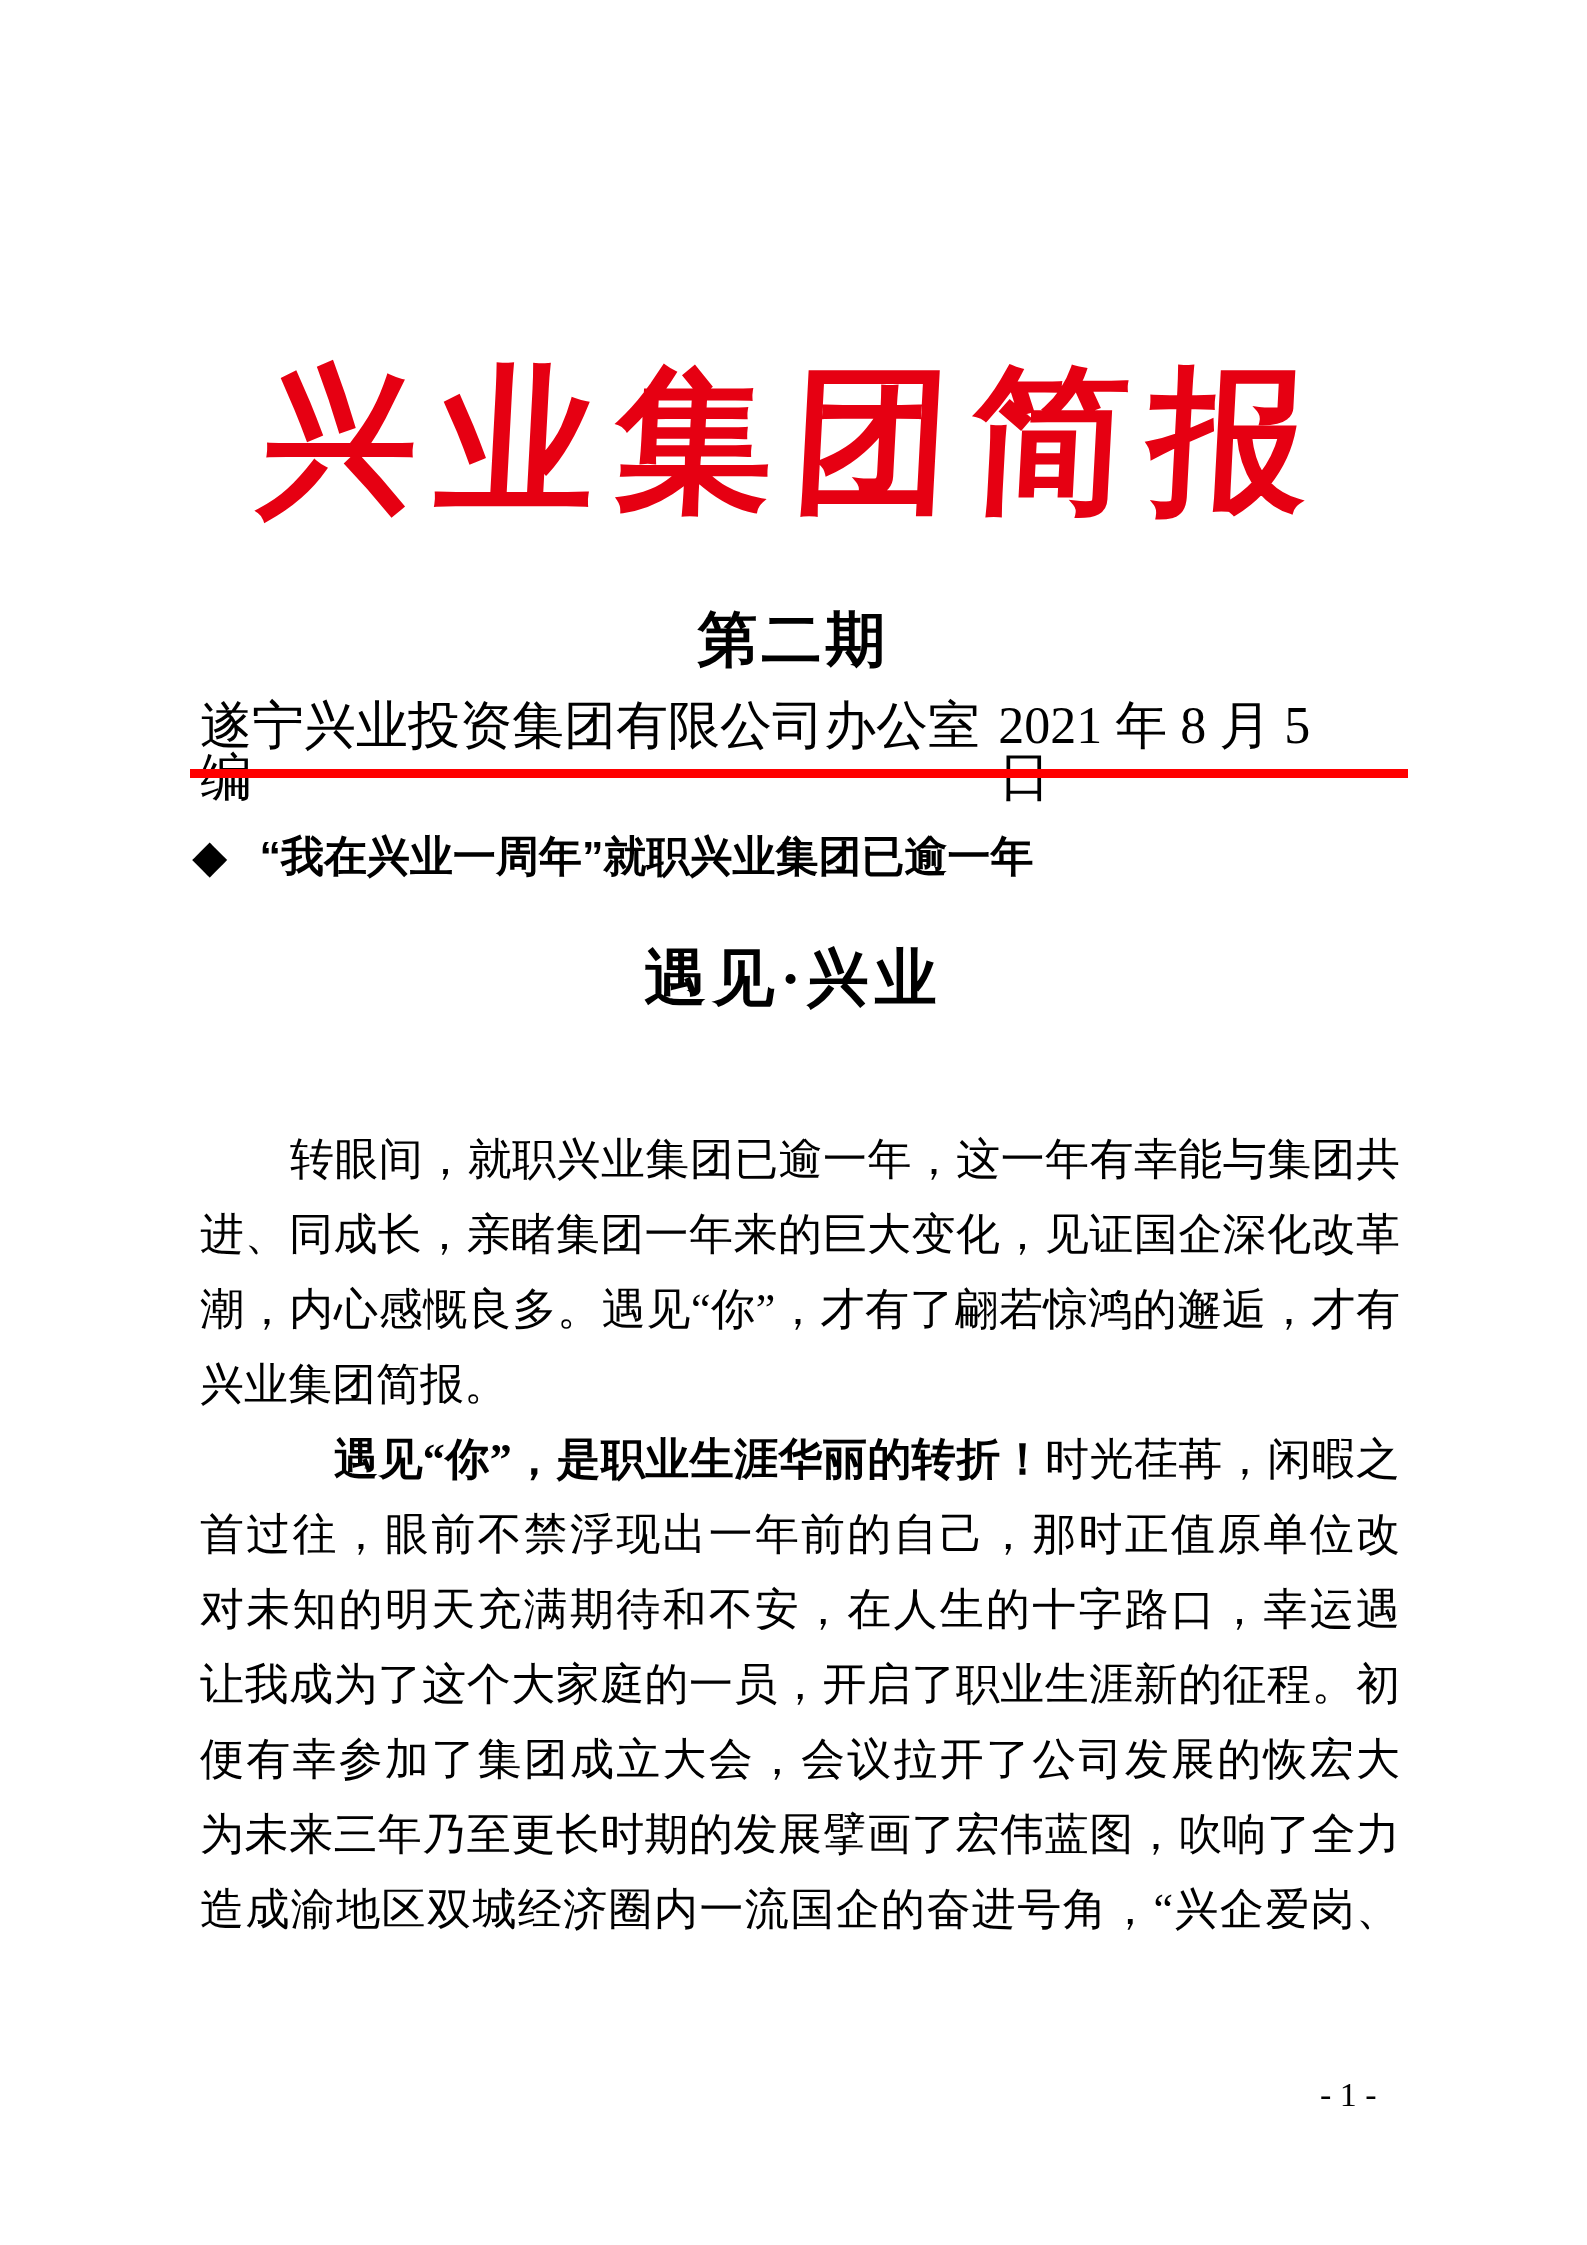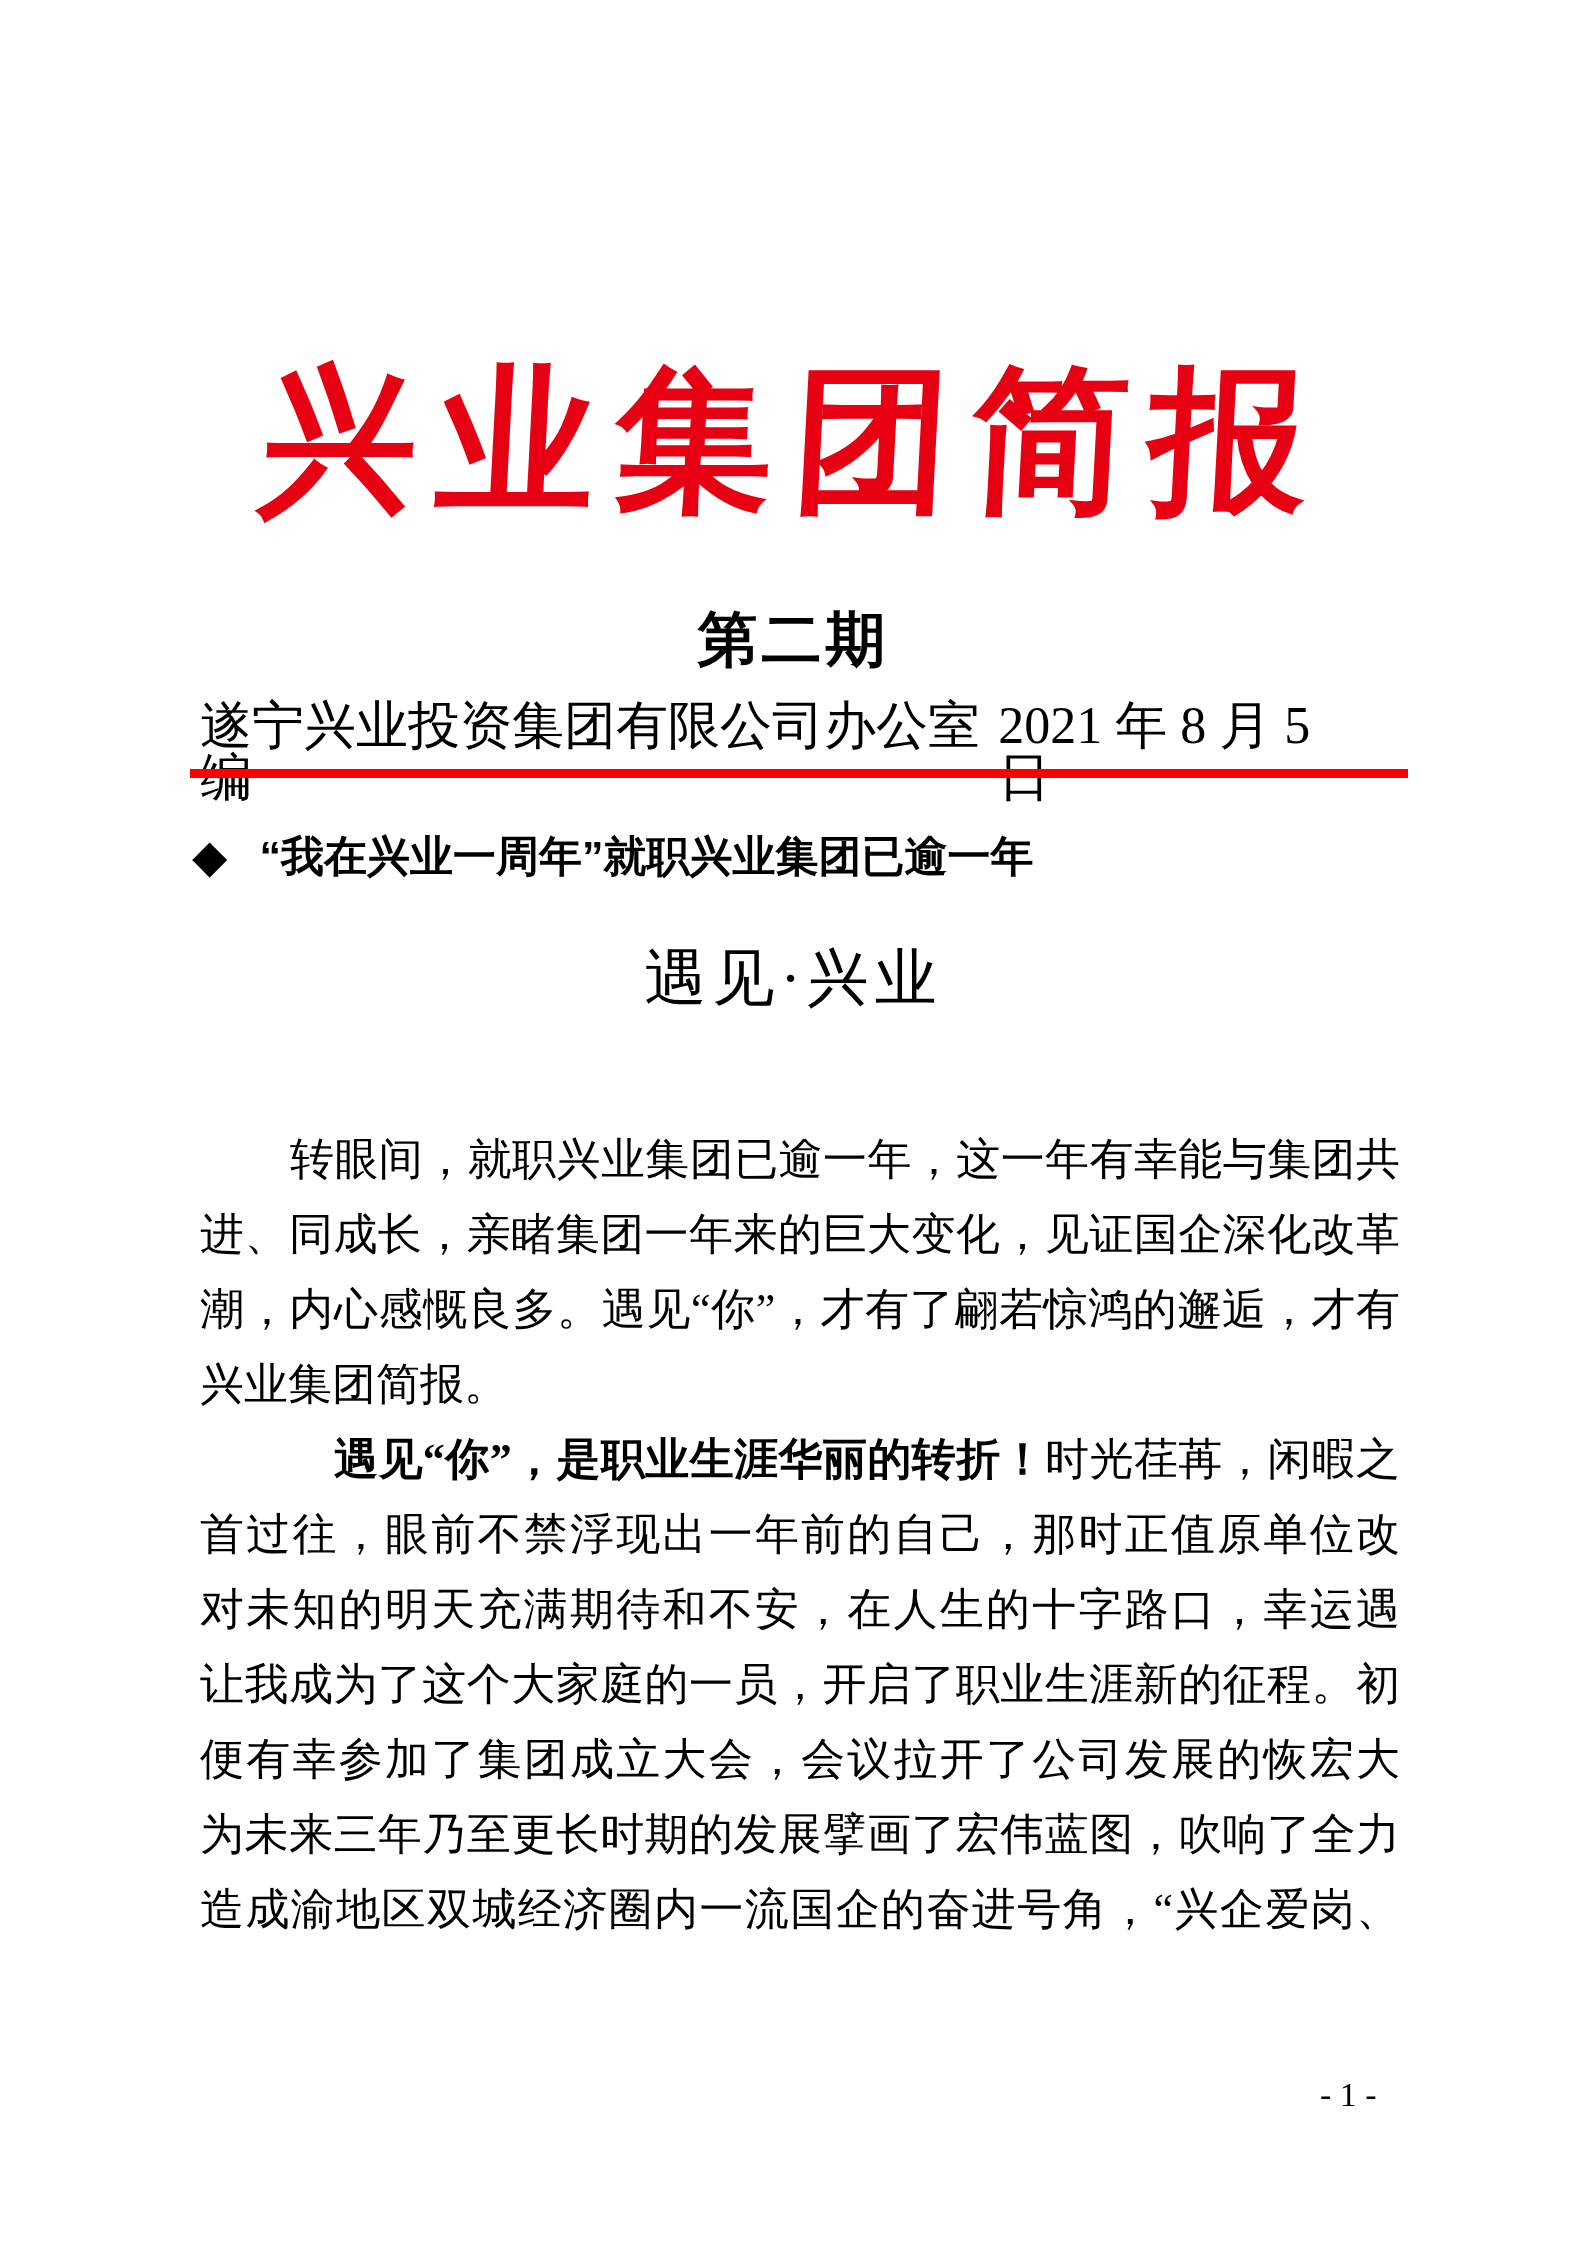--- a/index.html
+++ b/index.html
@@ -76,21 +76,21 @@
   .article-title {
     position: absolute;
     top: 940px;
     left: 0;
     width: 100%;
     margin: 0;
     text-align: center;
     font-family: "Liberation Serif", "DejaVu Serif", serif;
     font-size: 62px;
     line-height: 76px;
-    font-weight: 400;
+    font-weight: 700;
     letter-spacing: 6px;
   }
   .article-body {
     position: absolute;
     top: 1122px;
     left: 200px;
     width: 1200px;
     font-size: 44px;
     color: #000;
   }

